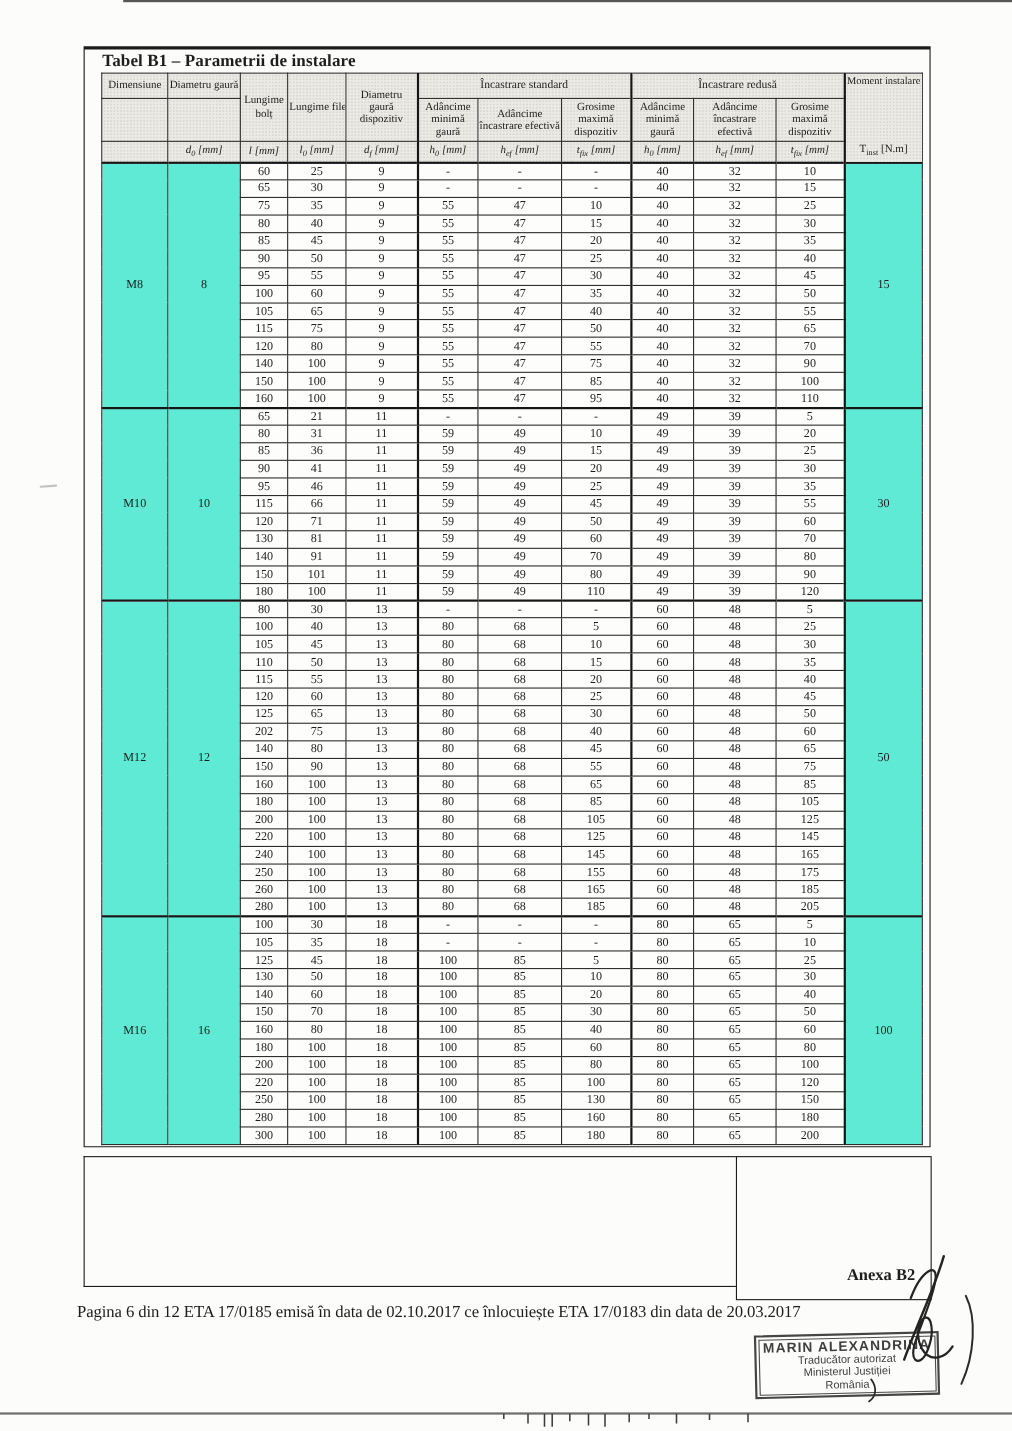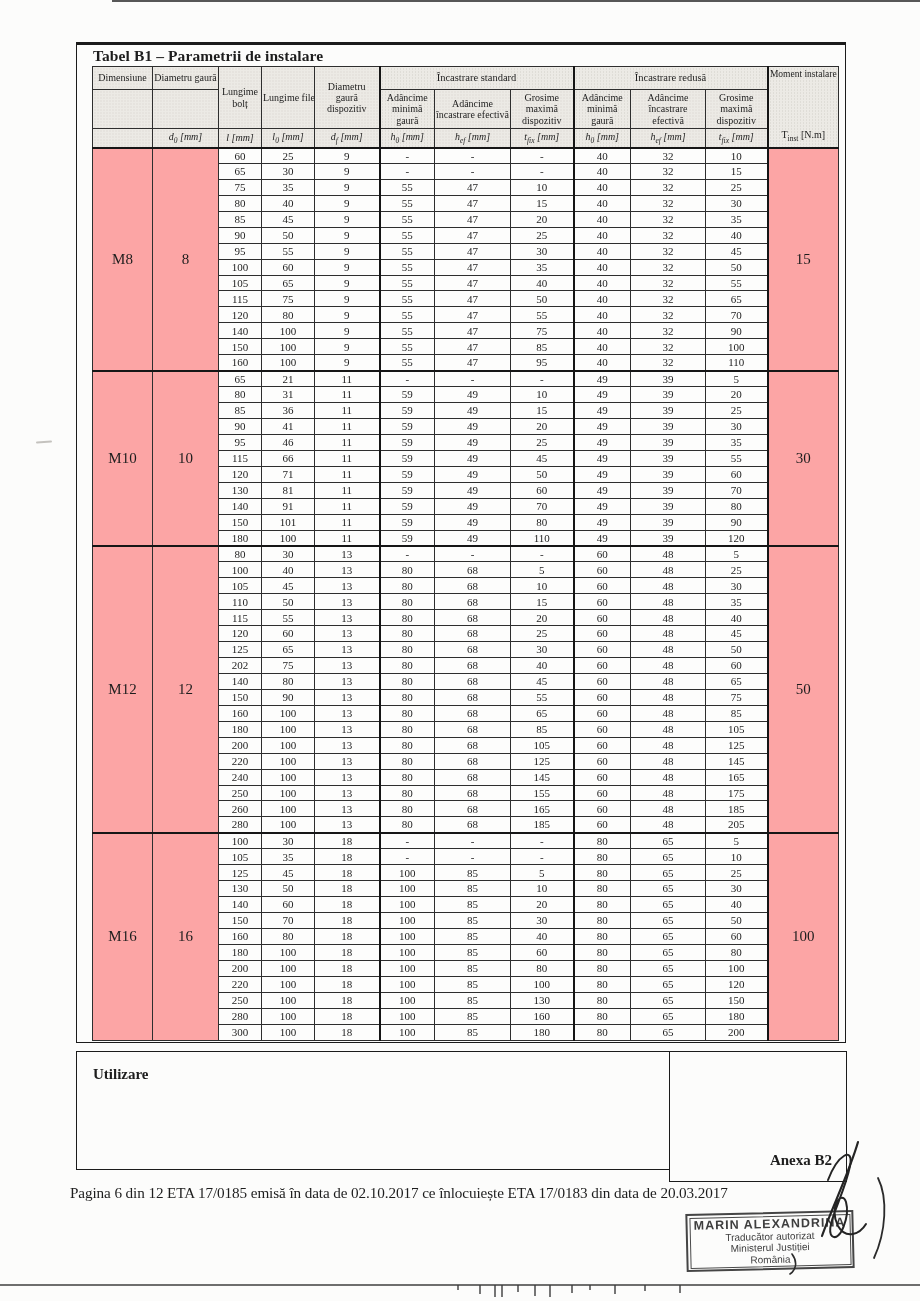--- a/index.html
+++ b/index.html
@@ -59,21 +59,21 @@
   .nowrap{white-space:nowrap;}
   .hL{border-left-width:2.5px !important;border-left-color:#151515 !important;}
 
   tbody tr{height:15.95px;}
   tbody td{
     font-size:11px;background:#fdfdfc;
     border-top:1px solid #8f8f8c;border-bottom:1px solid #8f8f8c;
     border-left:1px solid #2e2e2e;border-right:1px solid #2e2e2e;
   }
   tbody tr.group-first td{border-top:2px solid #161616;}
-  td.dim-cell, td.dia-cell, td.moment-cell{font-size:15px;background:#fca5a5;}
+  td.dim-cell, td.dia-cell, td.moment-cell{font-size:11px;background:#5eead4;}
 
   
   .info-left{
     position:absolute;left:76px;top:1051px;width:593px;height:119px;
     border:1.6px solid #1b1b1b;border-right:none;box-sizing:border-box;
   }
   .info-product{
     height:44px;border-bottom:1.6px solid #1b1b1b;box-sizing:border-box;
     font-size:15.5px;font-weight:bold;padding:10px 0 0 16px;letter-spacing:.1px;
   }
@@ -790,21 +790,20 @@
         <td>85</td>
         <td>180</td>
         <td class="hL">80</td>
         <td>65</td>
         <td>200</td>
       </tr>
     </tbody>
 </table>
 
 <div class="info-left">
-  <div class="info-usage-label">Utilizare</div>
 </div>
 <div class="info-right">
   <div class="annex">Anexa B2</div>
 </div>
 
 <div class="footer-line">Pagina 6 din 12 ETA 17/0185 emisă în data de 02.10.2017 ce înlocuiește ETA 17/0183 din data de 20.03.2017</div>
 
 <div class="stamp">
   <div class="stamp-inner">
     <div class="stamp-name">MARIN ALEXANDRINA</div>

